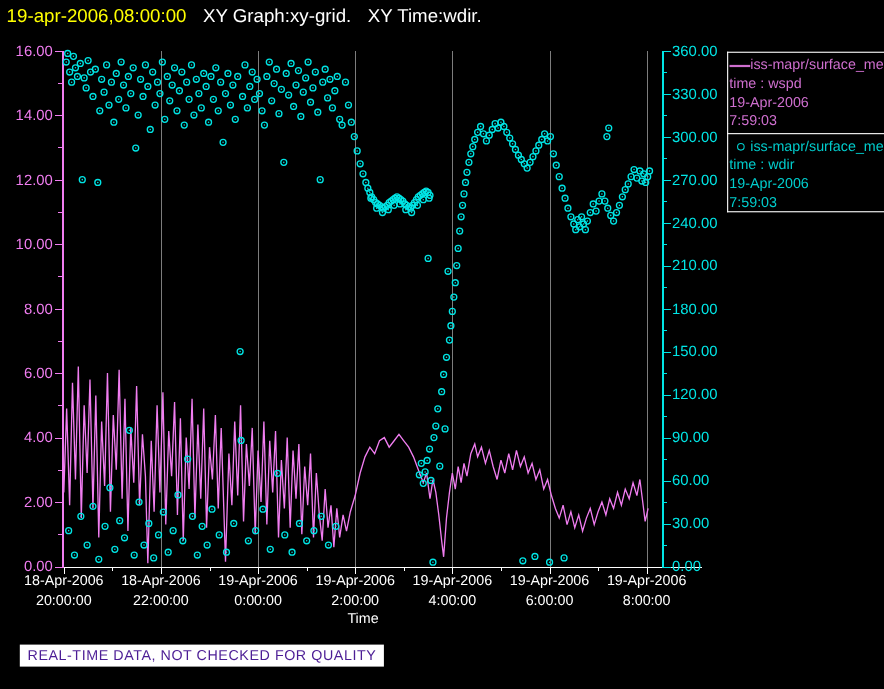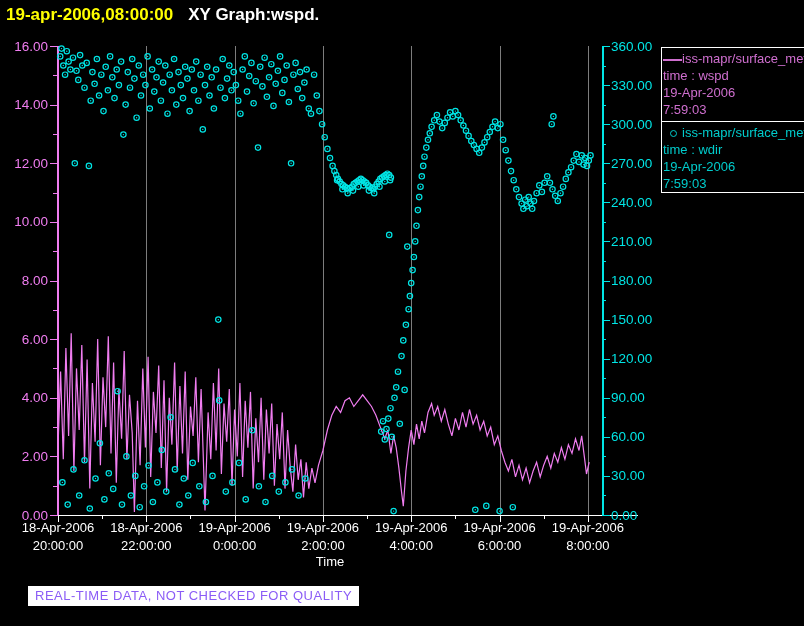--- a/index.html
+++ b/index.html
@@ -1,39 +1,40 @@
 <!DOCTYPE html>
 <html><head>
 <meta charset="utf-8">
 <style>
   html,body{margin:0;padding:0;}
   body{width:804px;height:626px;background:#000;position:relative;overflow:hidden;
        font-family:"Liberation Sans",sans-serif;}
   .titlebar{position:absolute;left:6px;top:4px;height:22px;display:flex;align-items:center;
-            font-size:17px;font-weight:bold;white-space:pre;}
+            font-size:17px;font-weight:normal;white-space:pre;}
   .titlebar .seg{margin-right:15px;}
   .title-white{color:#fff;}
   #chart-wrap{position:absolute;left:0;top:0;}
   .legend-line{position:absolute;background:#fff;}
   .legend-entry{position:absolute;left:663px;width:150px;font-size:13px;line-height:17px;
                 white-space:nowrap;overflow:hidden;}
   .legend-row{height:17px;overflow:hidden;}
   .sym-line{display:inline-block;width:19px;height:0;border-top:2px solid currentColor;
             vertical-align:middle;margin-right:0px;}
   .sym-circle{display:inline-block;width:5px;height:5px;border:1.4px solid currentColor;
               border-radius:50%;vertical-align:middle;margin:0 5px 0 7px;}
-  .banner{position:absolute;left:28px;top:586px;background:#fff;color:#8b5cf6;
+  .banner{position:absolute;left:18px;top:586px;background:#fff;color:#4c1d95;
           font-size:13px;padding:2px 7px 3px 7px;letter-spacing:0.5px;}
 </style>
 </head>
 <body>
 
 <div class="titlebar">
   <span class="seg" style="color: rgb(255, 255, 0);">19-apr-2006,08:00:00</span>
-  <span class="seg title-white">XY Graph:wspd.</span>
+  <span class="seg title-white">XY Graph:xy-grid.</span>
+  <span class="seg title-white">XY Time:wdir.</span>
 </div>
 
 <div id="chart-wrap">
   <svg id="plot" width="660" height="586">
       <line x1="146.81168831168833" y1="46" x2="146.81168831168833" y2="515" stroke="#7d7d7d" stroke-width="1" shape-rendering="crispEdges"></line>
       <line x1="235.12337662337663" y1="46" x2="235.12337662337663" y2="515" stroke="#7d7d7d" stroke-width="1" shape-rendering="crispEdges"></line>
       <line x1="323.43506493506493" y1="46" x2="323.43506493506493" y2="515" stroke="#7d7d7d" stroke-width="1" shape-rendering="crispEdges"></line>
       <line x1="411.74675324675326" y1="46" x2="411.74675324675326" y2="515" stroke="#7d7d7d" stroke-width="1" shape-rendering="crispEdges"></line>
       <line x1="500.05844155844153" y1="46" x2="500.05844155844153" y2="515" stroke="#7d7d7d" stroke-width="1" shape-rendering="crispEdges"></line>
       <line x1="588.3701298701299" y1="46" x2="588.3701298701299" y2="515" stroke="#7d7d7d" stroke-width="1" shape-rendering="crispEdges"></line>

